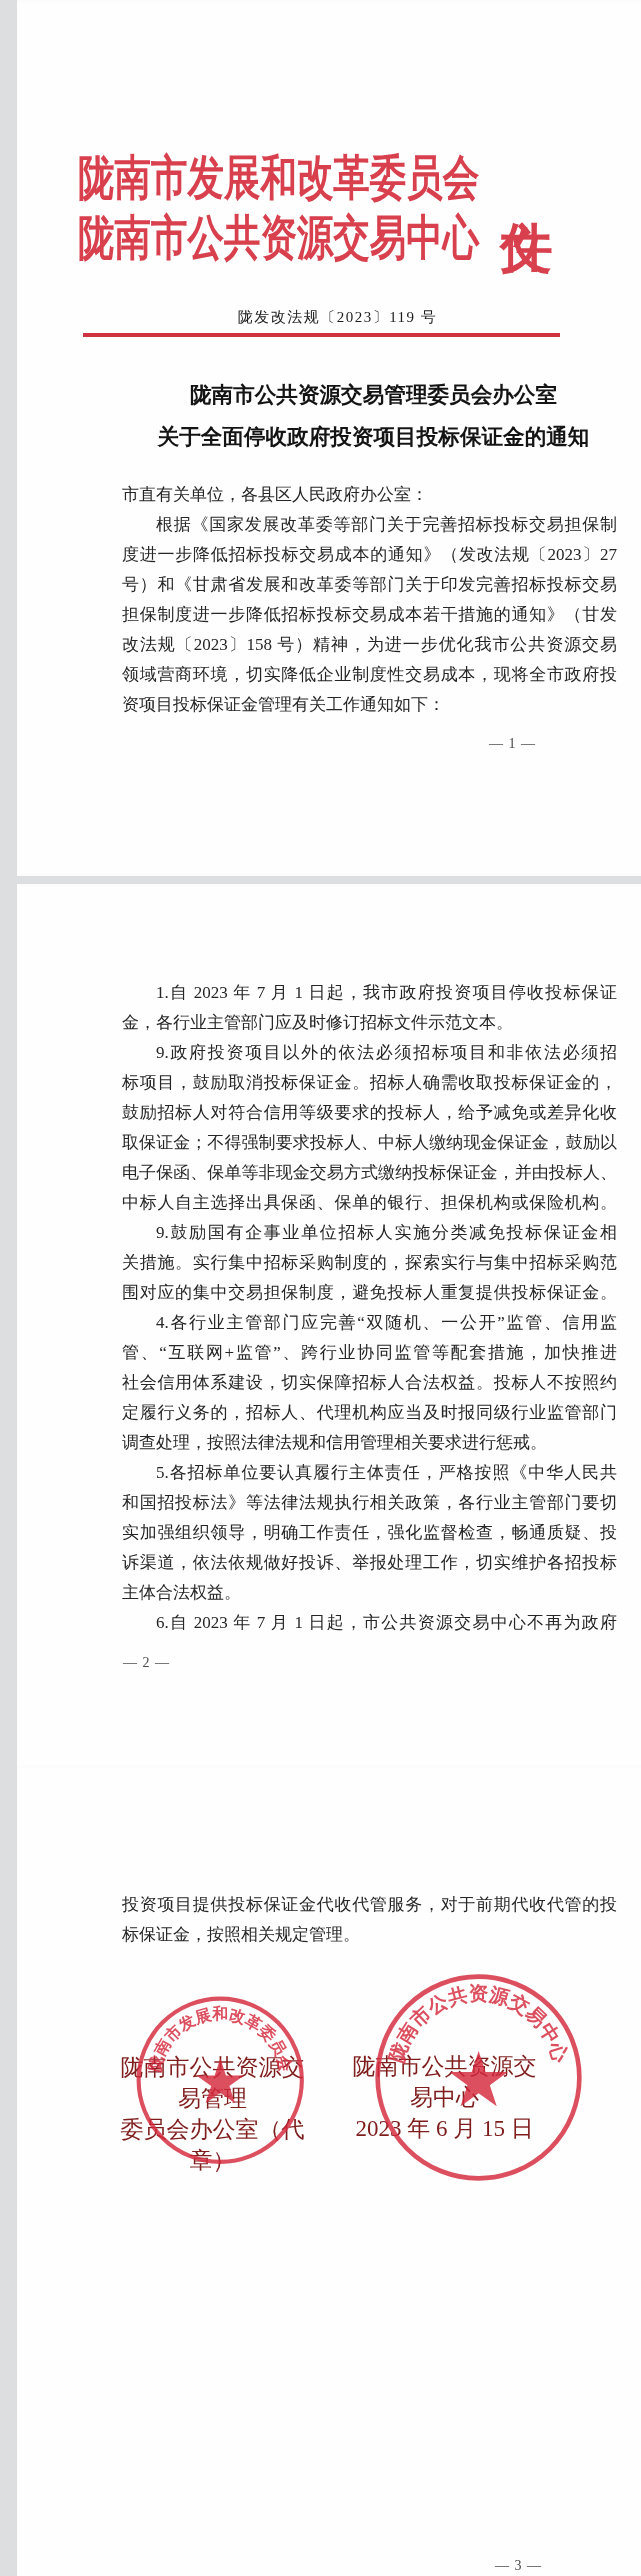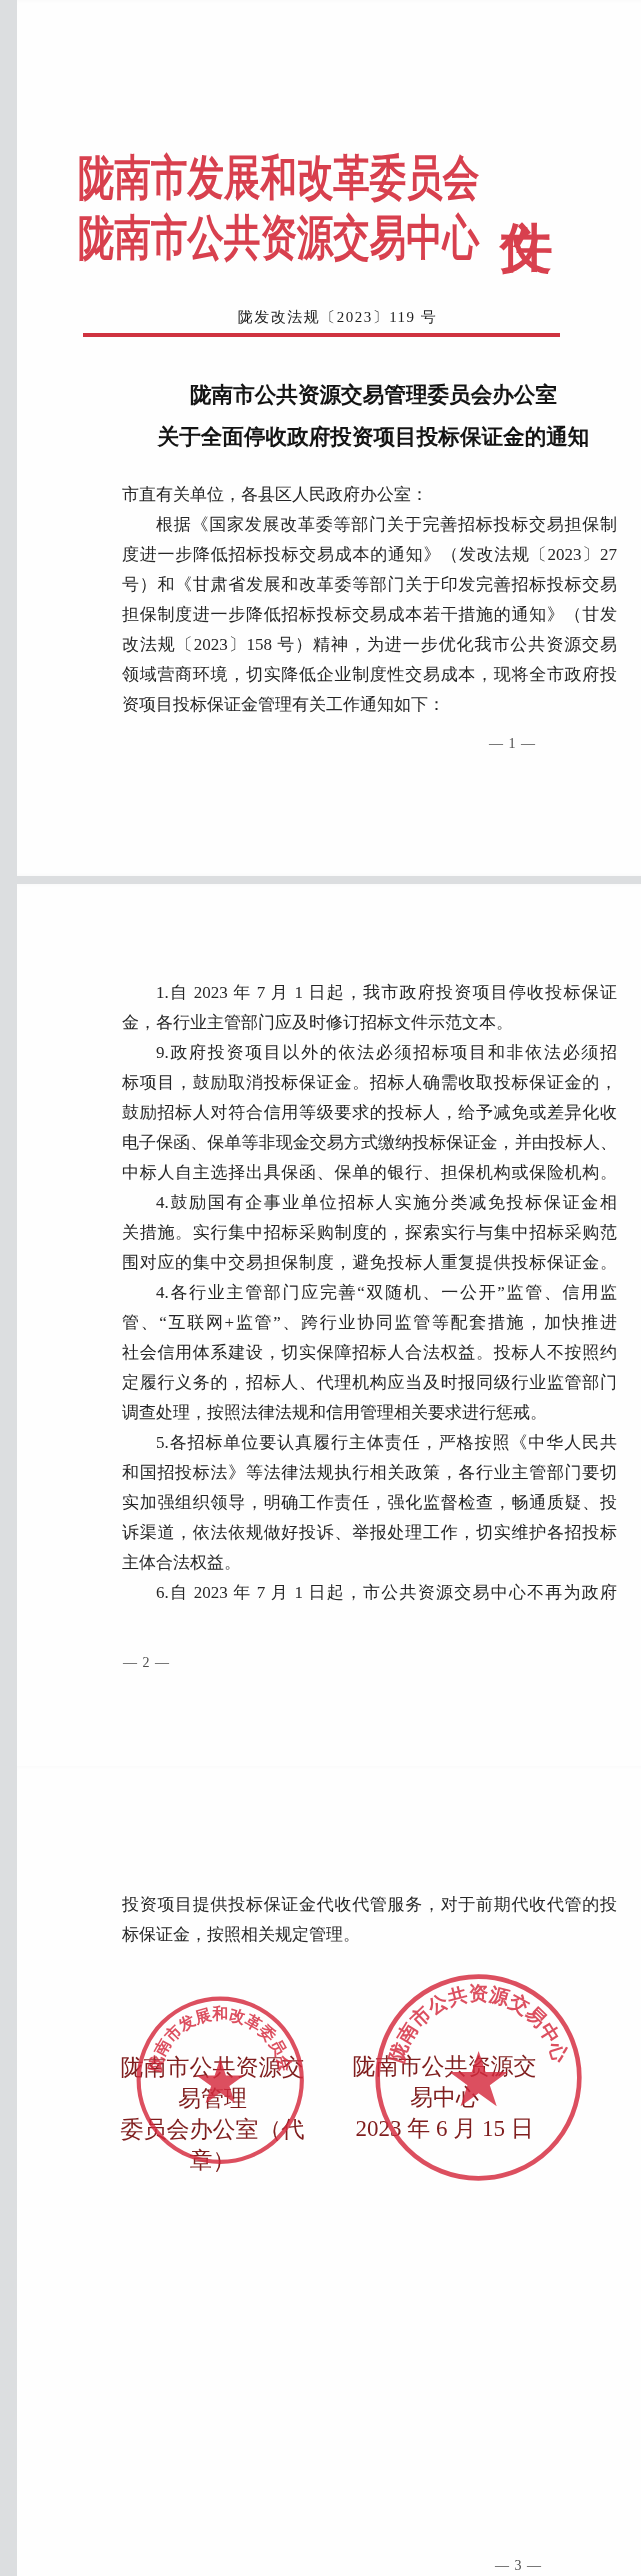--- a/index.html
+++ b/index.html
@@ -72,23 +72,24 @@
     <div class="pagenum pn1">— 1 —</div>
   </div>
 
   <div class="page" id="page2">
     <div class="bodyblock" style="top:94px">
       <div class="line full indent">1.自 2023 年 7 月 1 日起，我市政府投资项目停收投标保证</div>
       <div class="line short">金，各行业主管部门应及时修订招标文件示范文本。</div>
       <div class="line full indent">9.政府投资项目以外的依法必须招标项目和非依法必须招</div>
       <div class="line full">标项目，鼓励取消投标保证金。招标人确需收取投标保证金的，</div>
       <div class="line full">鼓励招标人对符合信用等级要求的投标人，给予减免或差异化收</div>
+      <div class="line full">取保证金；不得强制要求投标人、中标人缴纳现金保证金，鼓励以</div>
       <div class="line full">电子保函、保单等非现金交易方式缴纳投标保证金，并由投标人、</div>
       <div class="line full">中标人自主选择出具保函、保单的银行、担保机构或保险机构。</div>
-      <div class="line full indent">4.鼓励国有企事业单位招标人实施分类减免投标保证金相</div>
+      <div class="line full indent">9.鼓励国有企事业单位招标人实施分类减免投标保证金相</div>
       <div class="line full">关措施。实行集中招标采购制度的，探索实行与集中招标采购范</div>
       <div class="line full">围对应的集中交易担保制度，避免投标人重复提供投标保证金。</div>
       <div class="line full indent">4.各行业主管部门应完善“双随机、一公开”监管、信用监</div>
       <div class="line full">管、“互联网+监管”、跨行业协同监管等配套措施，加快推进</div>
       <div class="line full">社会信用体系建设，切实保障招标人合法权益。投标人不按照约</div>
       <div class="line full">定履行义务的，招标人、代理机构应当及时报同级行业监管部门</div>
       <div class="line short">调查处理，按照法律法规和信用管理相关要求进行惩戒。</div>
       <div class="line full indent">5.各招标单位要认真履行主体责任，严格按照《中华人民共</div>
       <div class="line full">和国招投标法》等法律法规执行相关政策，各行业主管部门要切</div>
       <div class="line full">实加强组织领导，明确工作责任，强化监督检查，畅通质疑、投</div>

